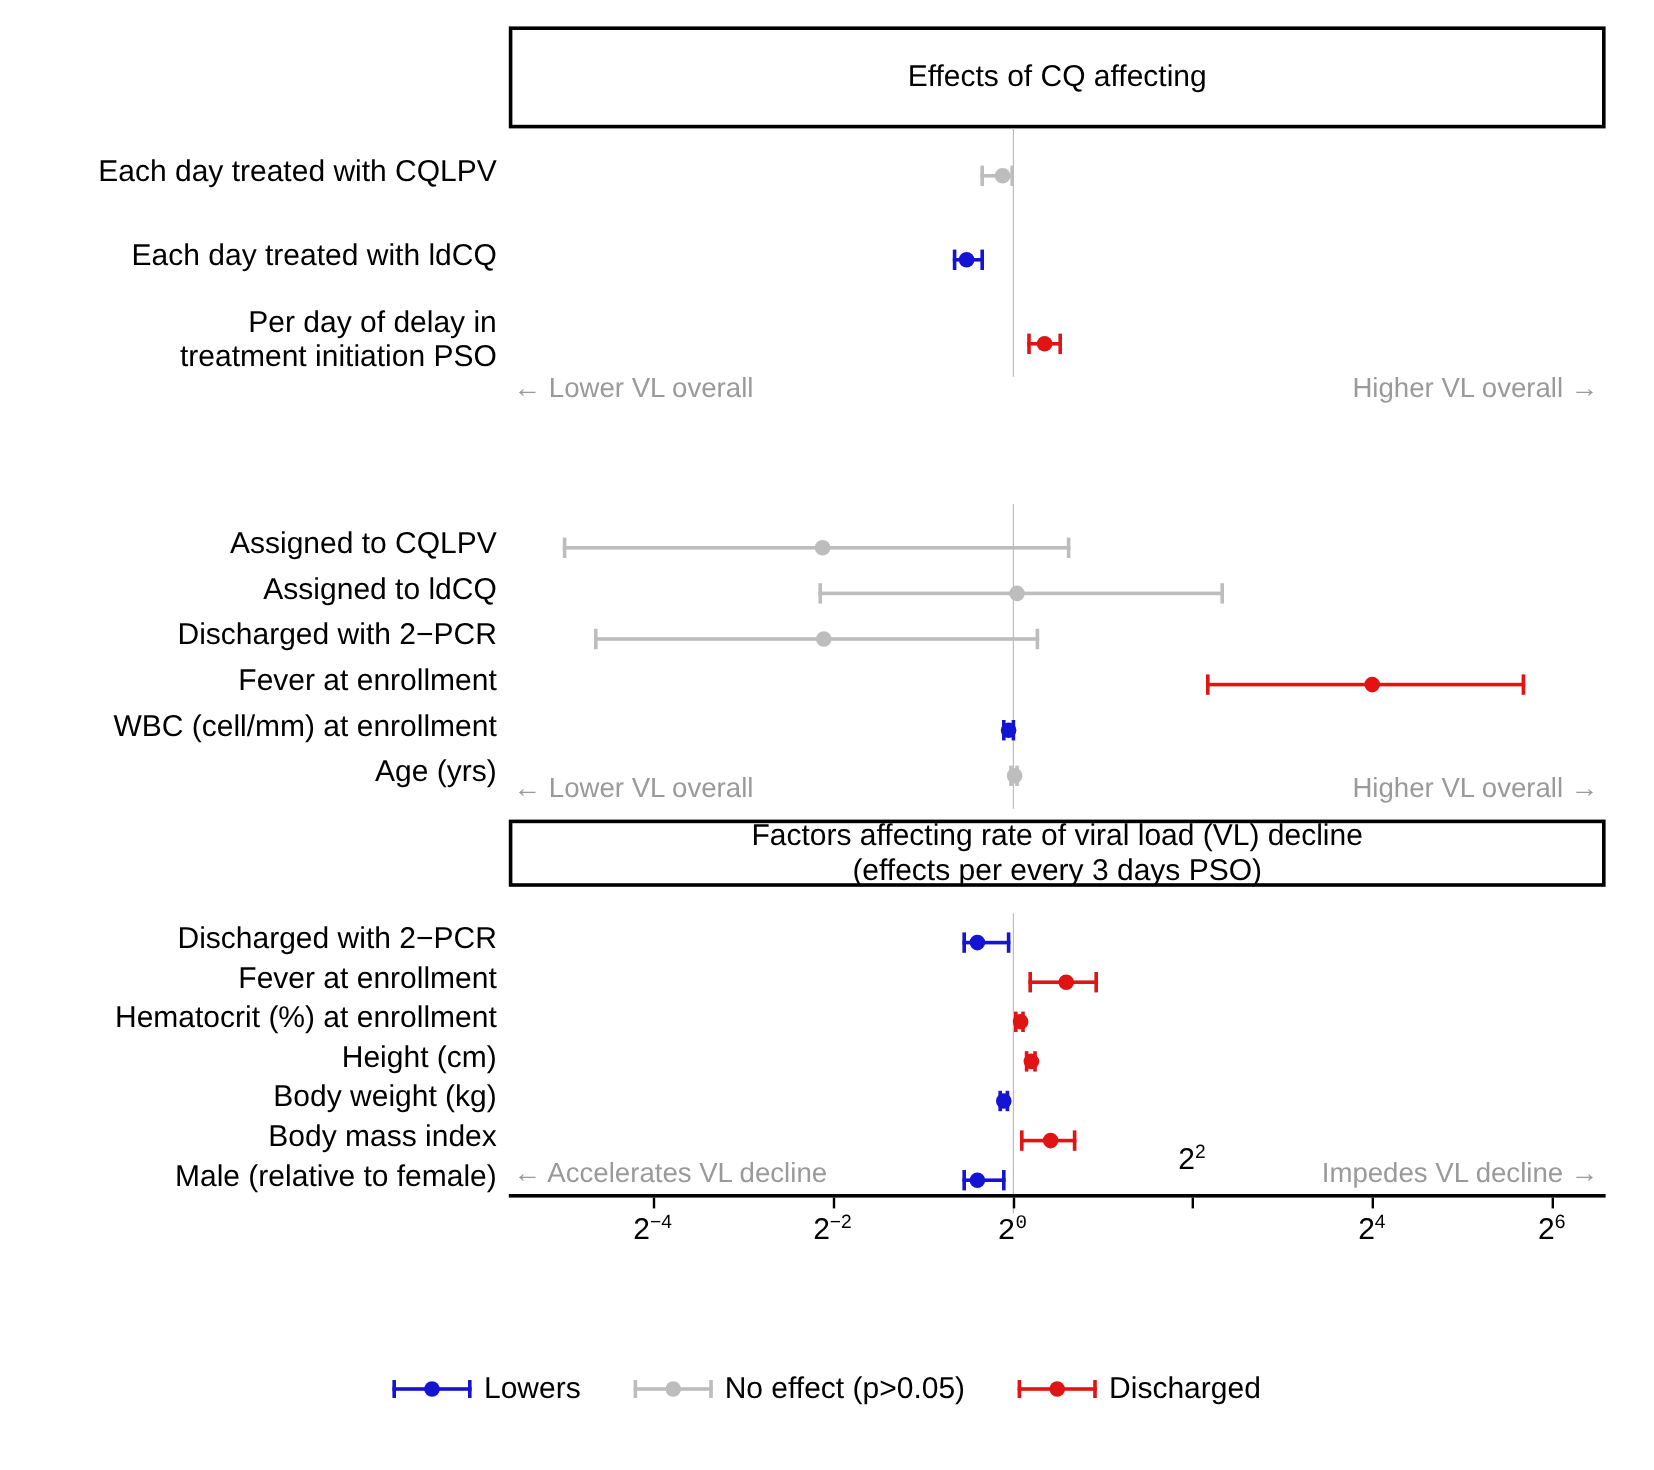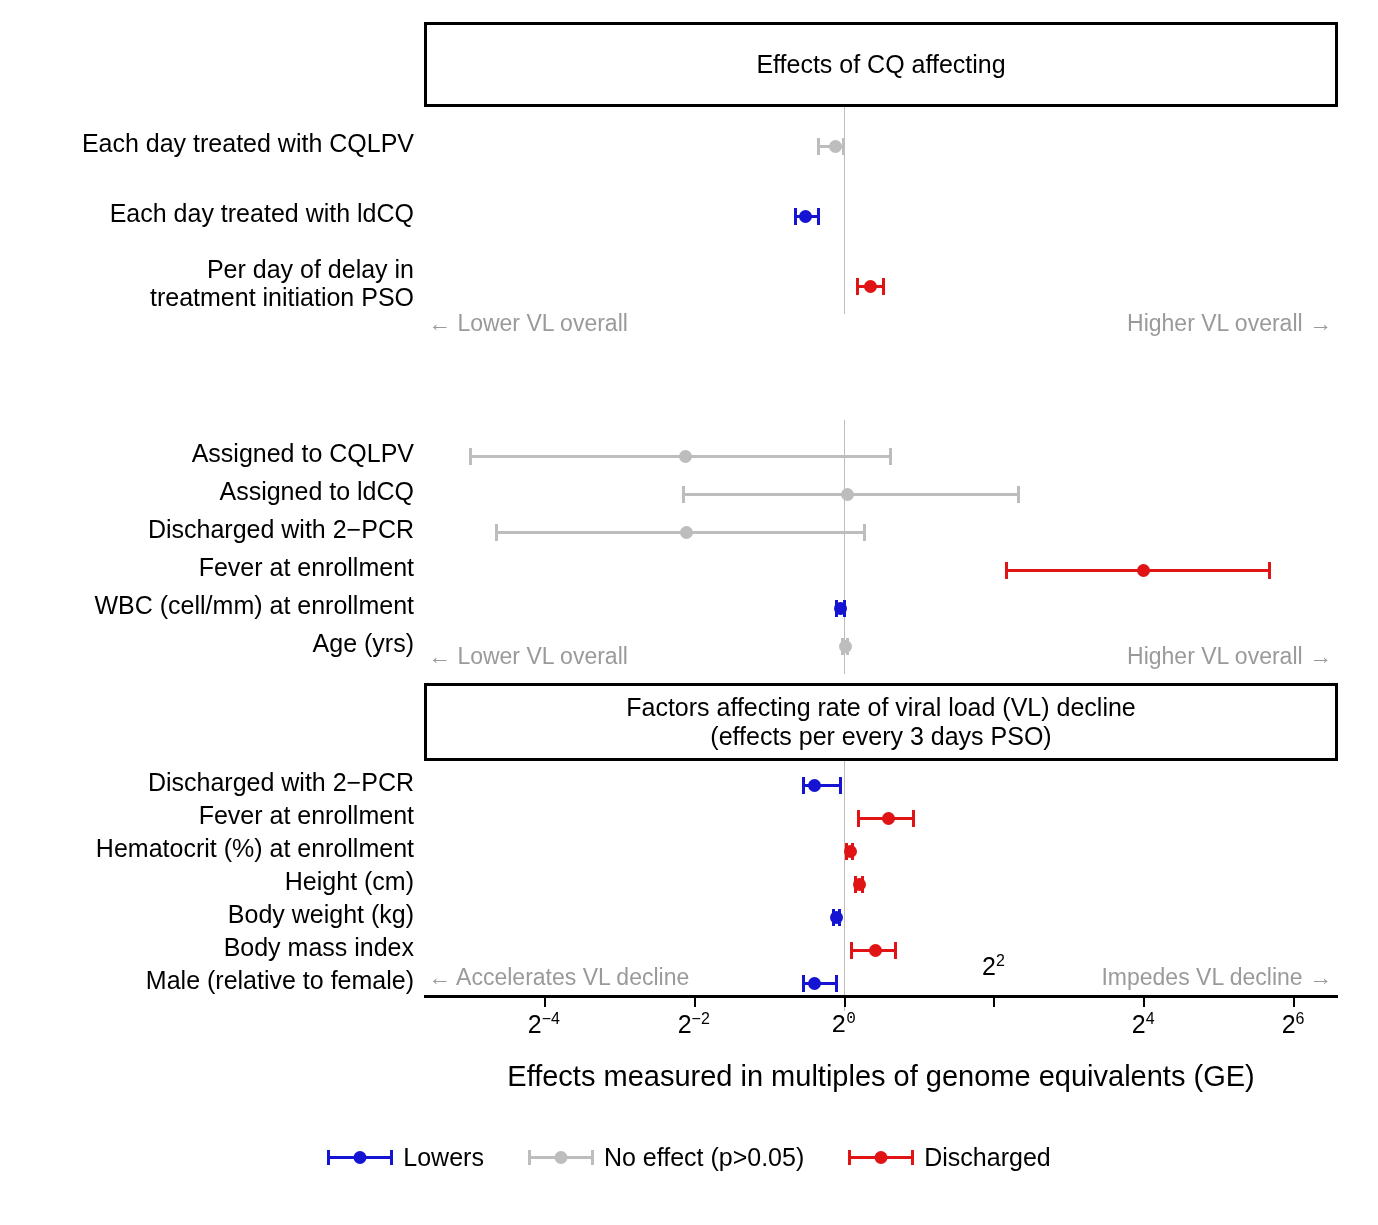--- a/index.html
+++ b/index.html
@@ -173,21 +173,21 @@
     <div class="cap" style="left: 834.551px; top: 600px; background: rgb(20, 20, 210);"></div>
     <div class="cap" style="left: 842.789px; top: 600px; background: rgb(20, 20, 210);"></div>
     <div class="pt" style="left: 833.795px; top: 602px; background: rgb(20, 20, 210);"></div>
     <div class="rowlabel" style="right: 964px; width: 520px; top: 630px;">Age (yrs)</div>
     <div class="ci" style="left: 841.293px; width: 7.4918px; top: 645px; background: rgb(189, 189, 189);"></div>
     <div class="cap" style="left: 841.293px; top: 638px; background: rgb(189, 189, 189);"></div>
     <div class="cap" style="left: 845.785px; top: 638px; background: rgb(189, 189, 189);"></div>
     <div class="pt" style="left: 839.039px; top: 640px; background: rgb(189, 189, 189);"></div>
     <div class="dirnote" style="left: 428px; top: 643px;">← Lower VL overall</div>
     <div class="dirnote right" style="left: 424px; width: 908px; top: 643px;">Higher VL overall →</div>
-    <div class="panel-box" style="left: 424px; width: 914px; top: 683px; height: 78px;">
+    <div class="panel-box" style="left: 424px; width: 914px; top: 683px; height: 56px;">
       <div class="ptext">Factors affecting rate of viral load (VL) decline<br>(effects per every 3 days PSO)</div>
     </div>
     <div class="zeroline" style="left: 843.541px; top: 761px; height: 250px;"></div>
     <div class="rowlabel" style="right: 964px; width: 520px; top: 769px;">Discharged with 2−PCR</div>
     <div class="ci" style="left: 802.336px; width: 39.7066px; top: 784px; background: rgb(20, 20, 210);"></div>
     <div class="cap" style="left: 802.336px; top: 777px; background: rgb(20, 20, 210);"></div>
     <div class="cap" style="left: 839.043px; top: 777px; background: rgb(20, 20, 210);"></div>
     <div class="pt" style="left: 807.574px; top: 779px; background: rgb(20, 20, 210);"></div>
     <div class="rowlabel" style="right: 964px; width: 520px; top: 802px;">Fever at enrollment</div>
     <div class="ci" style="left: 857.026px; width: 57.6869px; top: 817px; background: rgb(224, 20, 20);"></div>
@@ -227,21 +227,20 @@
     <div class="tick" style="left: 693.705px; top: 998px;"></div>
     <div class="ticklabel" style="left: 693.705px; top: 1010px;">2<sup>−2</sup></div>
     <div class="tick" style="left: 843.541px; top: 998px;"></div>
     <div class="ticklabel" style="left: 843.541px; top: 1010px; font-family: Liberation Mono, monospace;">2<sup>0</sup></div>
     <div class="tick" style="left: 993.377px; top: 998px;"></div>
     <div class="ticklabel" style="left: 993.377px; top: 952px;">2<sup>2</sup></div>
     <div class="tick" style="left: 1143.21px; top: 998px;"></div>
     <div class="ticklabel" style="left: 1143.21px; top: 1010px;">2<sup>4</sup></div>
     <div class="tick" style="left: 1293.05px; top: 998px;"></div>
     <div class="ticklabel" style="left: 1293.05px; top: 1010px;">2<sup>6</sup></div>
-    <div class="xtitle" style="top: 1060px;">Effects measured in multiples of genome equivalents (GE)</div>
     <div class="legend" style="top: 1143px; justify-content: center;">
       <div class="legitem">
         <div class="legline" style="background: rgb(20, 20, 210);">
           <div class="cpl" style="background: rgb(20, 20, 210);"></div>
           <div class="dot" style="background: rgb(20, 20, 210);"></div>
           <div class="cpr" style="background: rgb(20, 20, 210);"></div>
         </div>
         <span>Lowers</span>
       </div>
       <div class="legitem">

